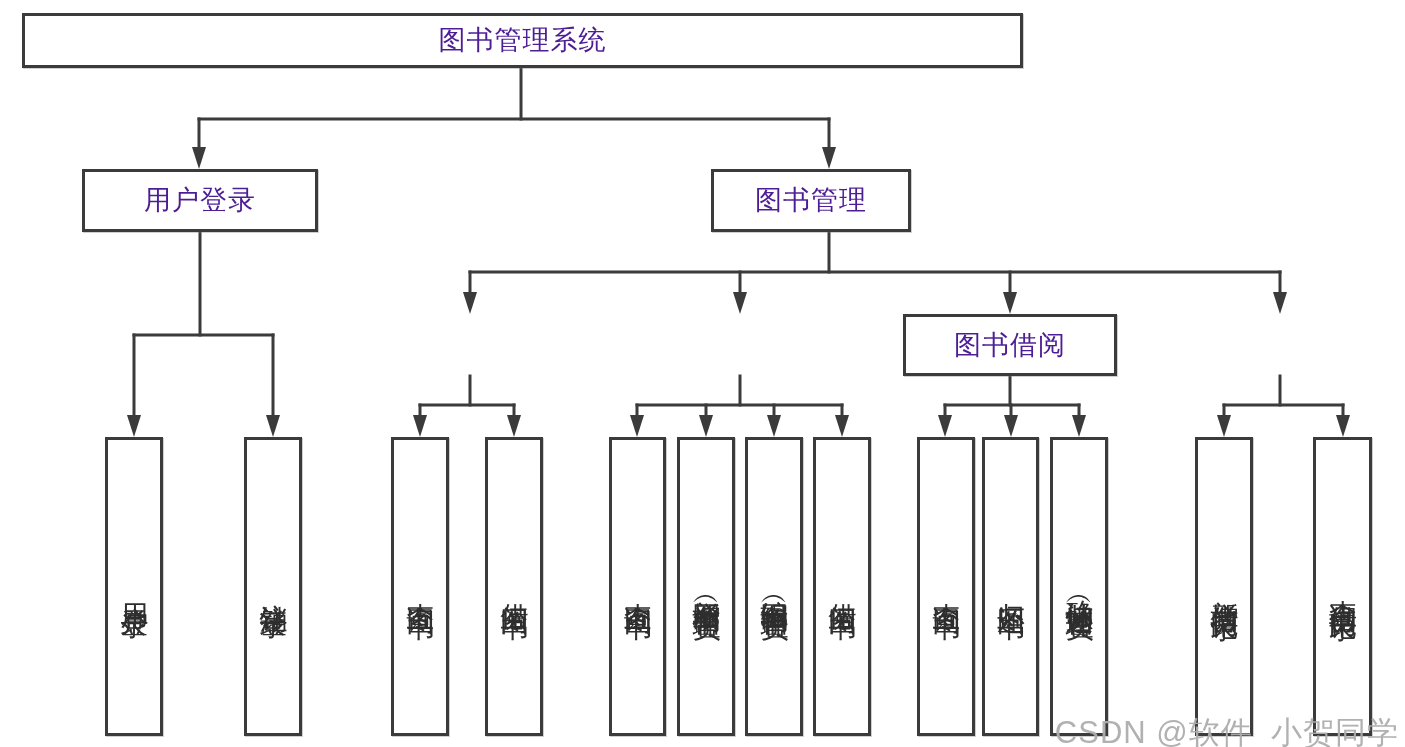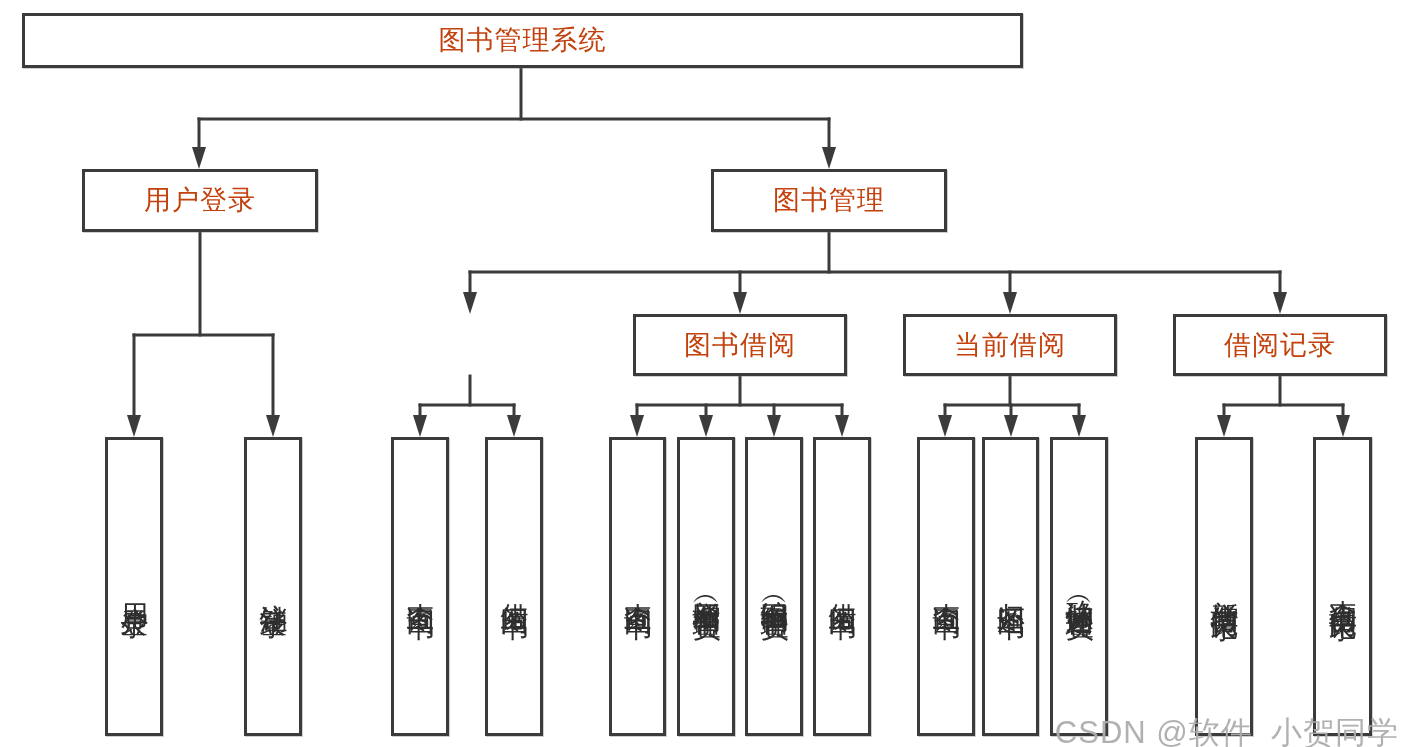--- a/index.html
+++ b/index.html
@@ -7,21 +7,21 @@
     position:relative;width:1405px;height:747px;background:#fff;overflow:hidden;
     font-family:"Liberation Sans","DejaVu Sans",sans-serif;
   }
   #wires{position:absolute;left:0;top:0;width:1405px;height:747px;pointer-events:none;}
   .node{
     position:absolute;box-sizing:border-box;background:#fff;
     border:3px solid #3b3b3b;display:flex;align-items:center;justify-content:center;
     box-shadow:1px 1px 0 rgba(120,120,120,.35);
   }
   .hlabel{
-    font-size:27px;color:#c2410c;letter-spacing:1px;line-height:1;white-space:nowrap;
+    font-size:27px;color:#4c1d95;letter-spacing:1px;line-height:1;white-space:nowrap;
   }
   .vlabel{
     writing-mode:vertical-lr;text-orientation:mixed;
     font-size:28px;color:#2e2e2e;letter-spacing:3px;line-height:1;white-space:nowrap;
   }
   .vlabel.tight{letter-spacing:2px;}
   #watermark{
     position:absolute;top:712px;right:6px;z-index:5;
     font-size:31px;letter-spacing:1px;color:rgba(173,173,173,.95);white-space:nowrap;
   }
@@ -98,32 +98,26 @@
     </g>
   </svg>
 
   <div class="node" style="left:22px;top:13px;width:1001px;height:55px">
     <span class="hlabel">图书管理系统</span>
   </div>
 
   <div class="node" style="left:82px;top:169px;width:236px;height:63px">
     <span class="hlabel">用户登录</span>
   </div>
-  <div class="node" style="left:711px;top:169px;width:236px;height:63px">
+  <div class="node" style="left:711px;top:169px;width:200px;height:63px">
     <span class="hlabel">图书管理</span>
   </div>
 
-  <div class="node" style="left:633px;top:314px;width:214px;height:62px">
+  <div class="node" style="left:903px;top:314px;width:214px;height:62px">
     <span class="hlabel">图书借阅</span>
-  </div>
-  <div class="node" style="left:903px;top:314px;width:214px;height:62px">
-    <span class="hlabel">当前借阅</span>
-  </div>
-  <div class="node" style="left:1173px;top:314px;width:214px;height:62px">
-    <span class="hlabel">借阅记录</span>
   </div>
 
   <div class="node" style="left:105px;top:437px;width:58px;height:299px">
     <span class="vlabel">用户登录</span>
   </div>
   <div class="node" style="left:244px;top:437px;width:58px;height:299px">
     <span class="vlabel">注销登录</span>
   </div>
 
   <div class="node" style="left:391px;top:437px;width:58px;height:299px">

